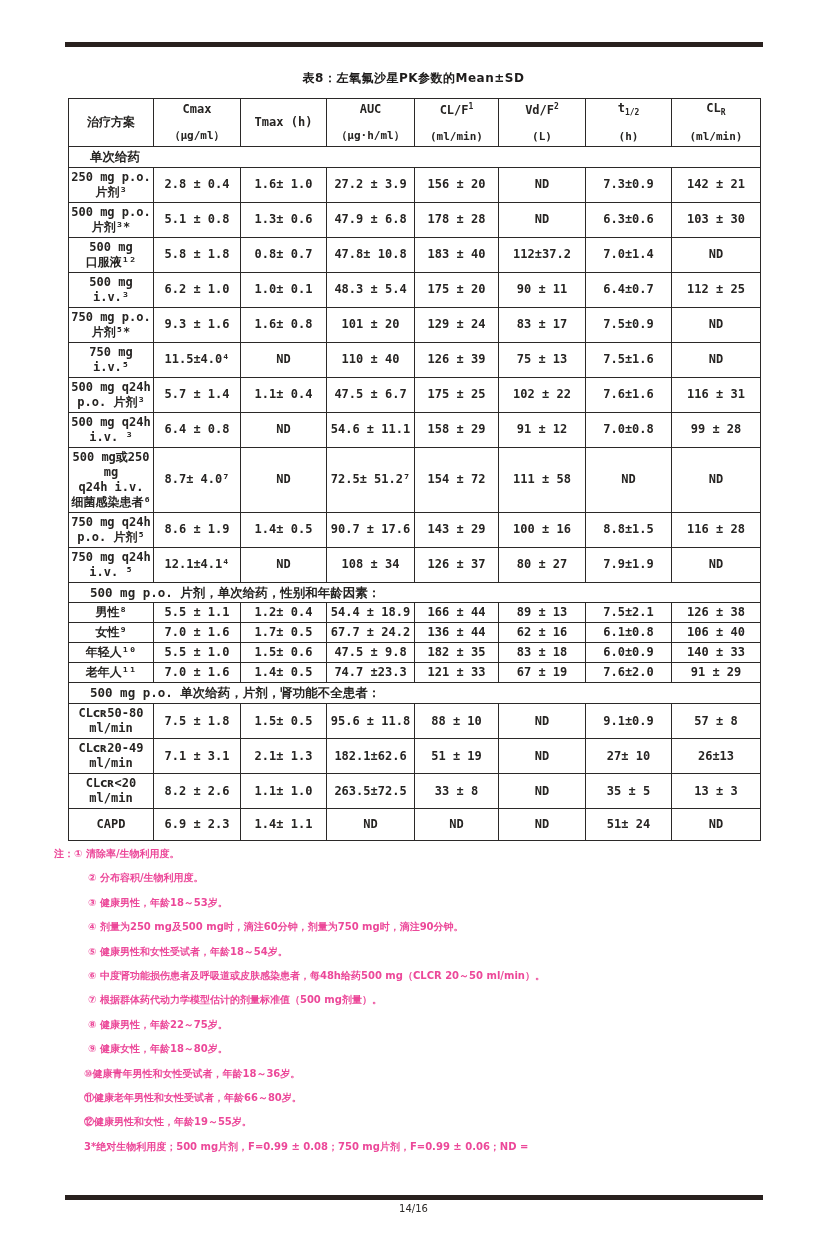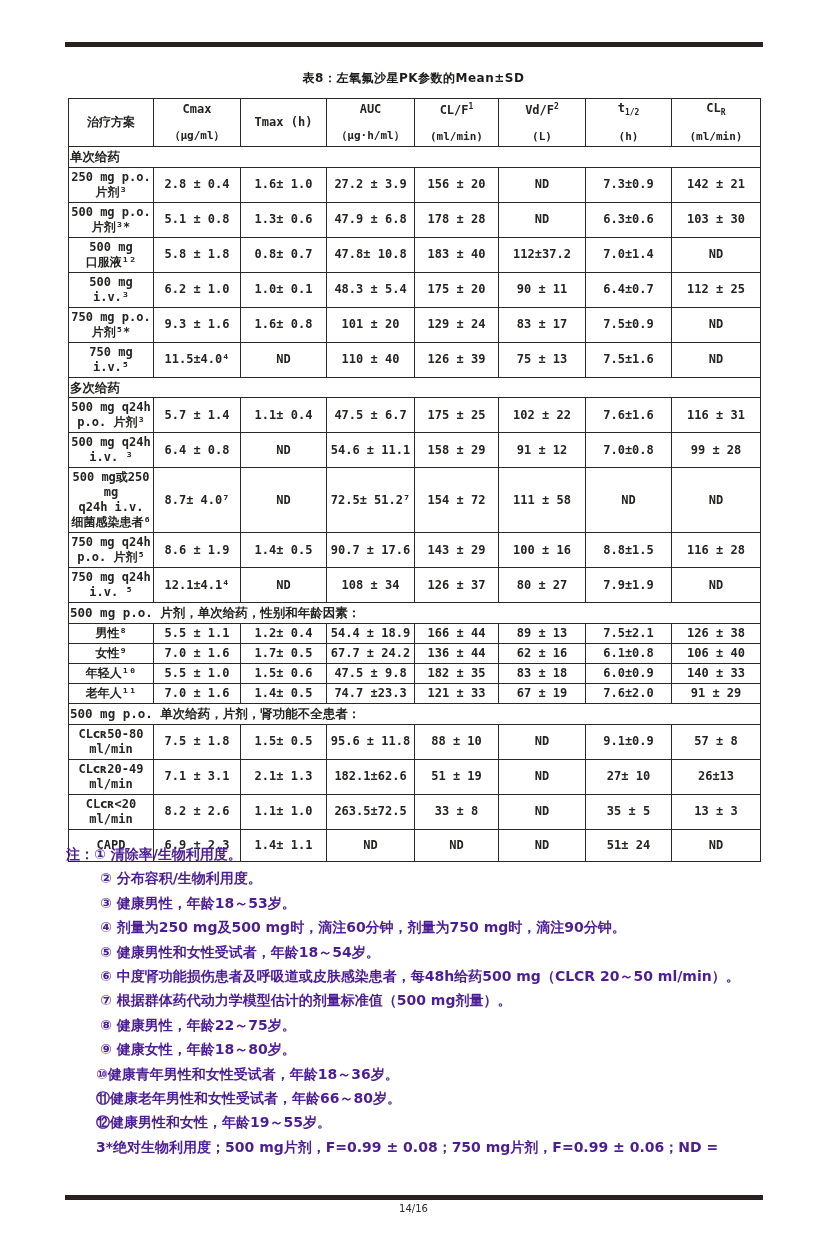--- a/index.html
+++ b/index.html
@@ -25,29 +25,29 @@
     text-align:center;vertical-align:middle;
     padding:2px 1px;line-height:1.25;
     font-family:"DejaVu Sans Mono","DejaVu Sans",monospace;
     font-size:12px;font-weight:bold;color:#262422;
   }
   table.pk thead th{height:36px;}
   table.pk thead .u{font-size:11px;margin-top:12px;}
   table.pk sup{font-size:8px;}
   table.pk sub{font-size:8px;}
   tr.sec td{
-    text-align:left;padding:2px 1px;height:14px;
+    text-align:left;padding:2px 21px;height:14px;
     font-size:12.5px;white-space:nowrap;overflow:visible;
   }
   tr.data td{height:27px;}
   tr.data.compact td{height:15px;margin-top:20px;}
   td.tiny{font-size:9px;line-height:1.3;padding:1px 0;}
   .notes{
-    position:absolute;left:66px;top:842px;width:706px;
-    font-size:14px;line-height:24.4px;font-weight:bold;color:#4c1d95;
+    position:absolute;left:54px;top:842px;width:706px;
+    font-size:10px;line-height:24.4px;font-weight:bold;color:#ec4899;
   }
   .notes>div{padding-left:34px;white-space:nowrap;}
   .notes>div:nth-child(1){padding-left:0;}
   .notes>div:nth-child(n+10):nth-child(-n+13){padding-left:30px;}
   .notes>div:nth-child(14){padding-left:0;}
   .pageno{
     position:absolute;top:1203px;left:0;width:100%;
     text-align:center;font-size:10px;color:#2a2826;
   }
 </style>
@@ -159,23 +159,20 @@
         </tr>
         <tr class="data">
           <td>750 mg i.v.⁵</td>
           <td>11.5±4.0⁴</td>
           <td>ND</td>
           <td>110 ± 40</td>
           <td>126 ± 39</td>
           <td>75 ± 13</td>
           <td>7.5±1.6</td>
           <td>ND</td>
-        </tr>
-        <tr class="sec">
-          <td colspan="8">多次给药</td>
         </tr>
         <tr class="data">
           <td>500 mg q24h<br>p.o. 片剂³</td>
           <td>5.7 ± 1.4</td>
           <td>1.1± 0.4</td>
           <td>47.5 ± 6.7</td>
           <td>175 ± 25</td>
           <td>102 ± 22</td>
           <td>7.6±1.6</td>
           <td>116 ± 31</td>

